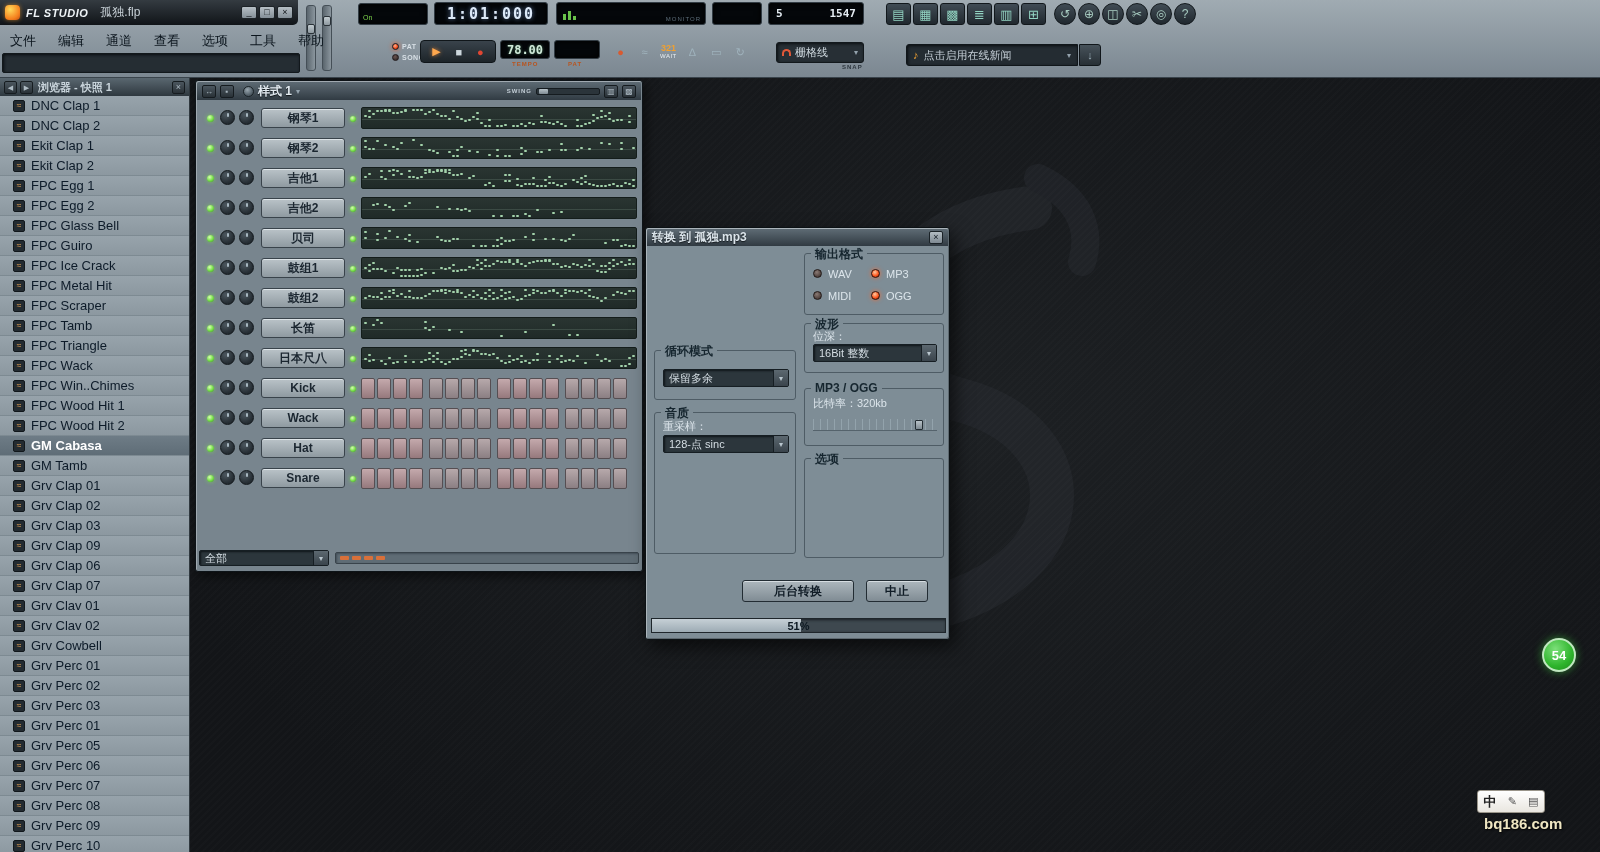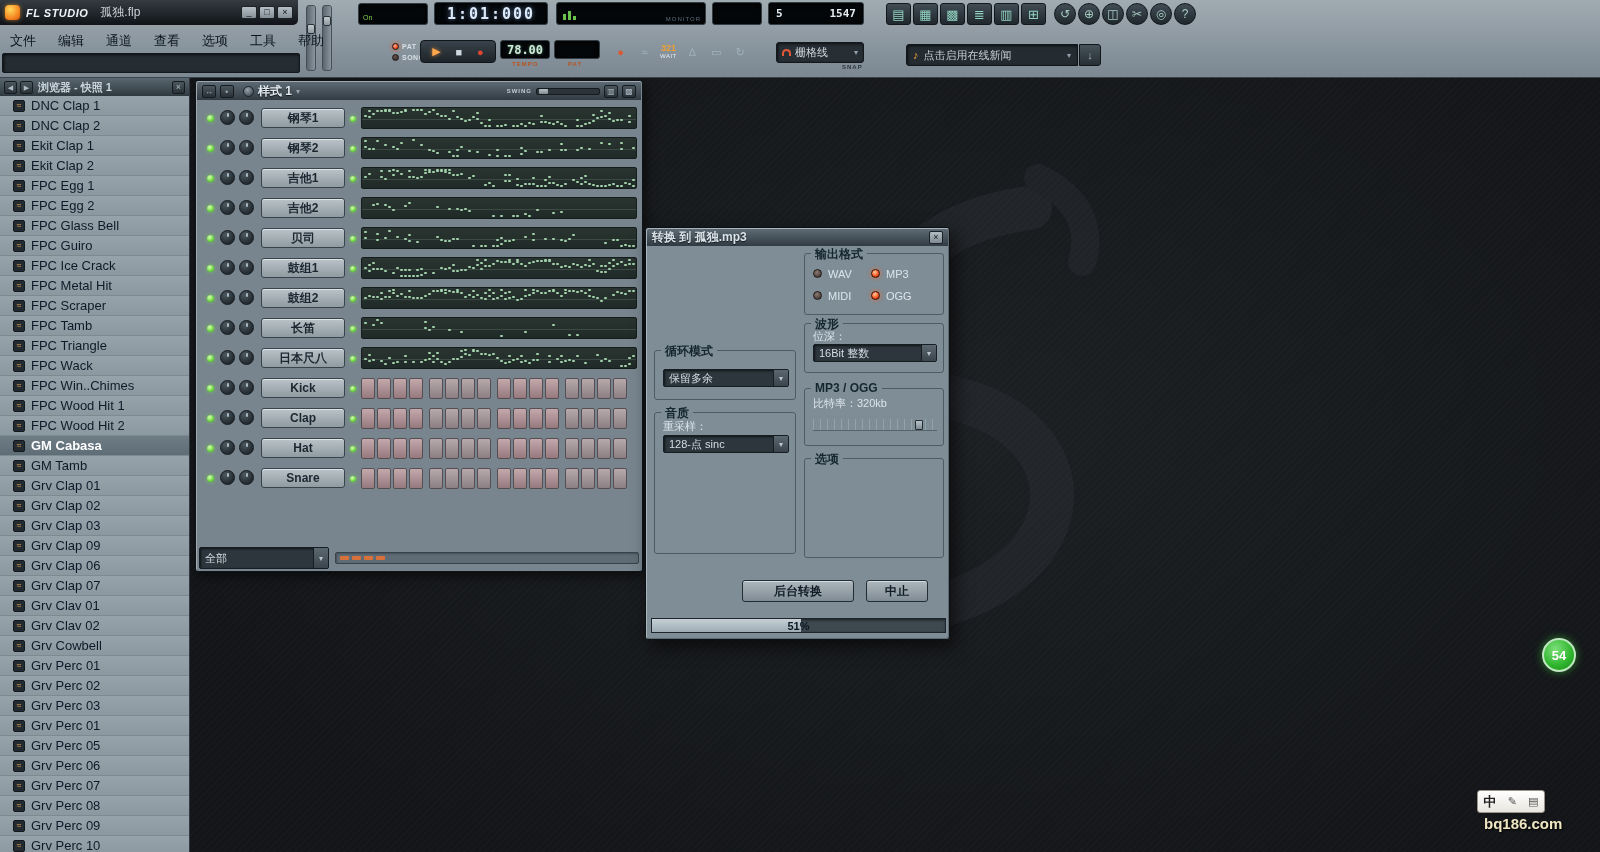--- a/index.html
+++ b/index.html
@@ -103,21 +103,21 @@
 .ch-content{position:absolute;left:162px;top:4px;width:276px;height:22px;}
 .prev{width:100%;height:100%;background:linear-gradient(#2a3532,#202a28);border:1px solid #141d1b;border-radius:2px;position:relative;overflow:hidden;}
 .prev .bl{position:absolute;left:0;right:0;top:11px;height:1px;background:#3b4a44;}
 .pdot{position:absolute;width:3px;height:2px;background:#a3d2ab;border-radius:1px;}
 .steps{display:flex;height:22px;align-items:center;}
 .cell{width:14px;height:21px;border-radius:2px;border:1px solid #564e52;margin-right:2px;flex:0 0 auto;}
 .cell.ga{background:linear-gradient(#c4a9ac,#96797d);}
 .cell.gb{background:linear-gradient(#b7a9ab,#8b7f83);}
 .cell.gap{margin-right:6px;}
 #seq-bottom{position:absolute;left:3px;right:3px;bottom:4px;height:18px;display:flex;align-items:center;gap:6px;}
-#filter-dd{width:130px;height:22px;}
+#filter-dd{width:130px;height:16px;}
 #seq-scroll{flex:1;height:12px;background:#5f6c75;border:1px solid #39434b;border-radius:2px;box-shadow:inset 1px 1px 2px #434f58;display:flex;align-items:center;gap:3px;padding:0 4px;}
 #seq-scroll i{width:9px;height:4px;background:#d8703a;border-radius:1px;}
 
 
 .dd{background:#2c363c;border:1px solid #161e23;border-radius:2px;display:flex;align-items:center;box-shadow:inset 1px 1px 2px #10161a;height:18px;}
 .dd .txt{flex:1;font-size:11px;color:#d4dde3;padding-left:5px;white-space:nowrap;overflow:hidden;}
 .dd .arr{width:15px;align-self:stretch;background:linear-gradient(#5c6870,#3a444c);border-left:1px solid #161e23;color:#b9c6ce;font-size:8px;display:flex;align-items:center;justify-content:center;}
 
 
 #render-dialog{position:absolute;left:455px;top:149px;width:305px;height:413px;background:#7e8d96;border:1px solid #0b1114;border-radius:3px;box-shadow:inset 1px 1px 0 rgba(255,255,255,.35),inset -1px -1px 0 rgba(0,0,0,.25),5px 7px 18px rgba(0,0,0,.6);z-index:5;}
@@ -1135,21 +1135,21 @@
                 <span class="cell gb"></span>
                 <span class="cell gb"></span>
                 <span class="cell gb"></span>
               </div>
             </div>
           </div>
           <div class="ch-row">
             <span class="gled"></span>
             <span class="knob pan"></span>
             <span class="knob vol"></span>
-            <div class="chbtn">Clap</div>
+            <div class="chbtn">Wack</div>
             <span class="gled sm"></span>
             <div class="ch-content">
               <div class="steps">
                 <span class="cell ga"></span>
                 <span class="cell ga"></span>
                 <span class="cell ga"></span>
                 <span class="cell ga gap"></span>
                 <span class="cell gb"></span>
                 <span class="cell gb"></span>
                 <span class="cell gb"></span>

